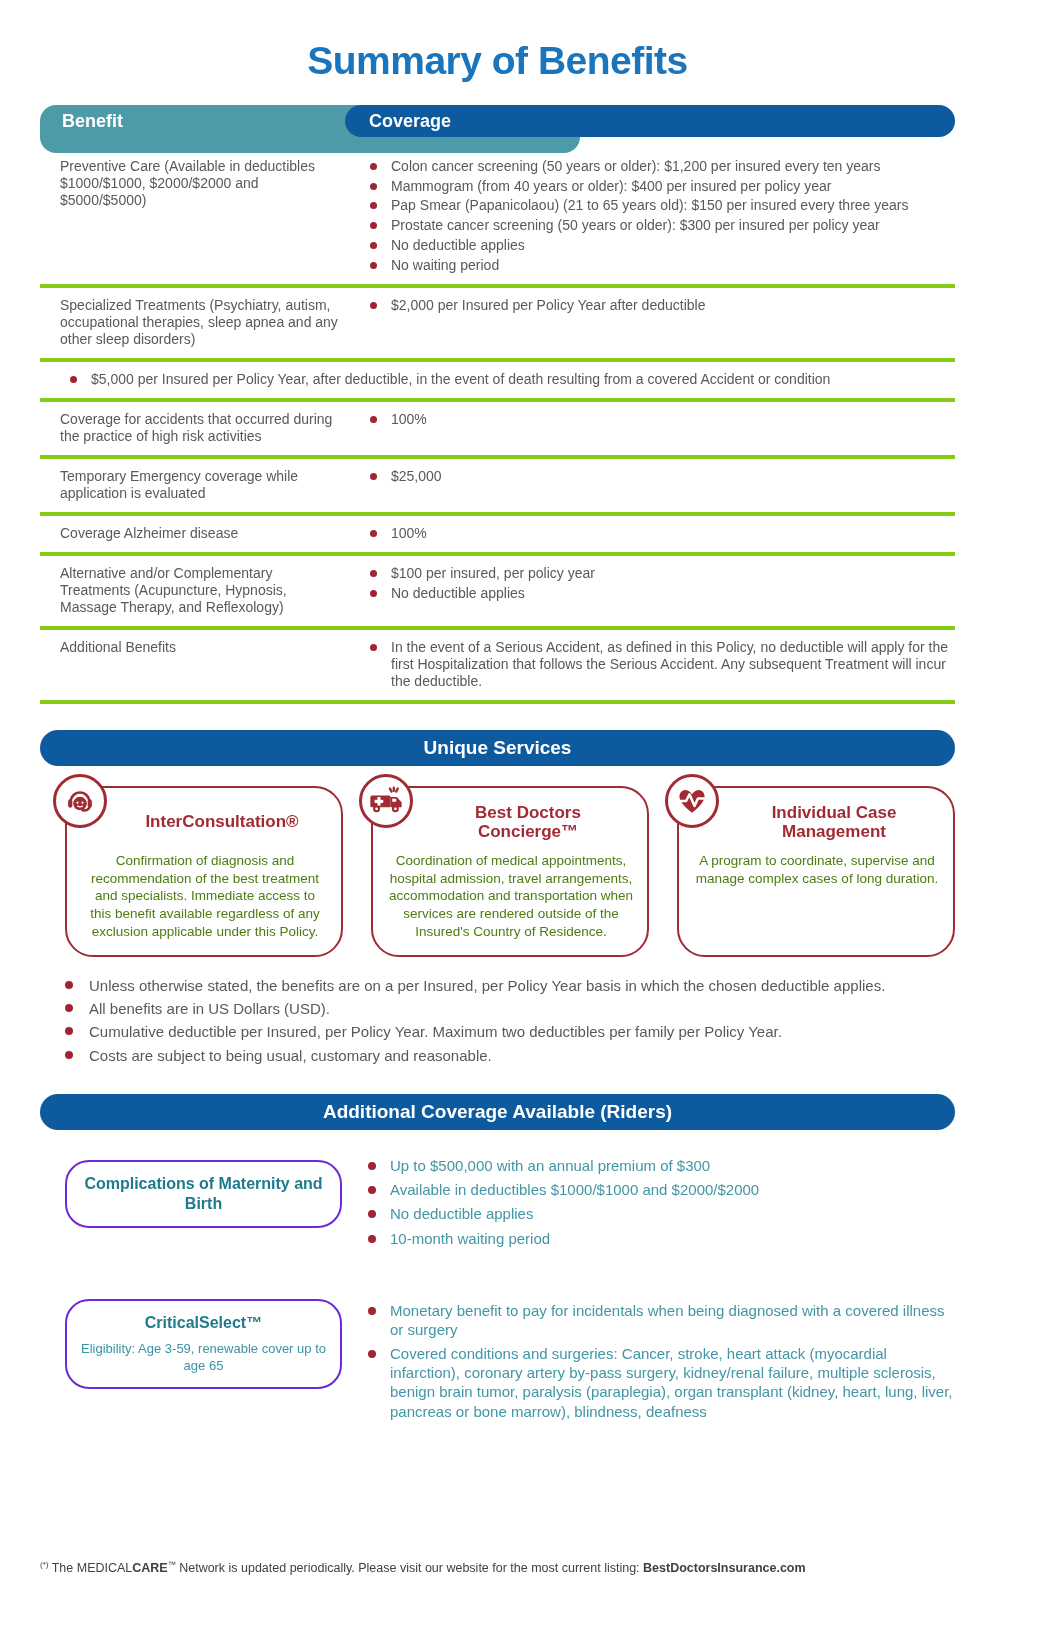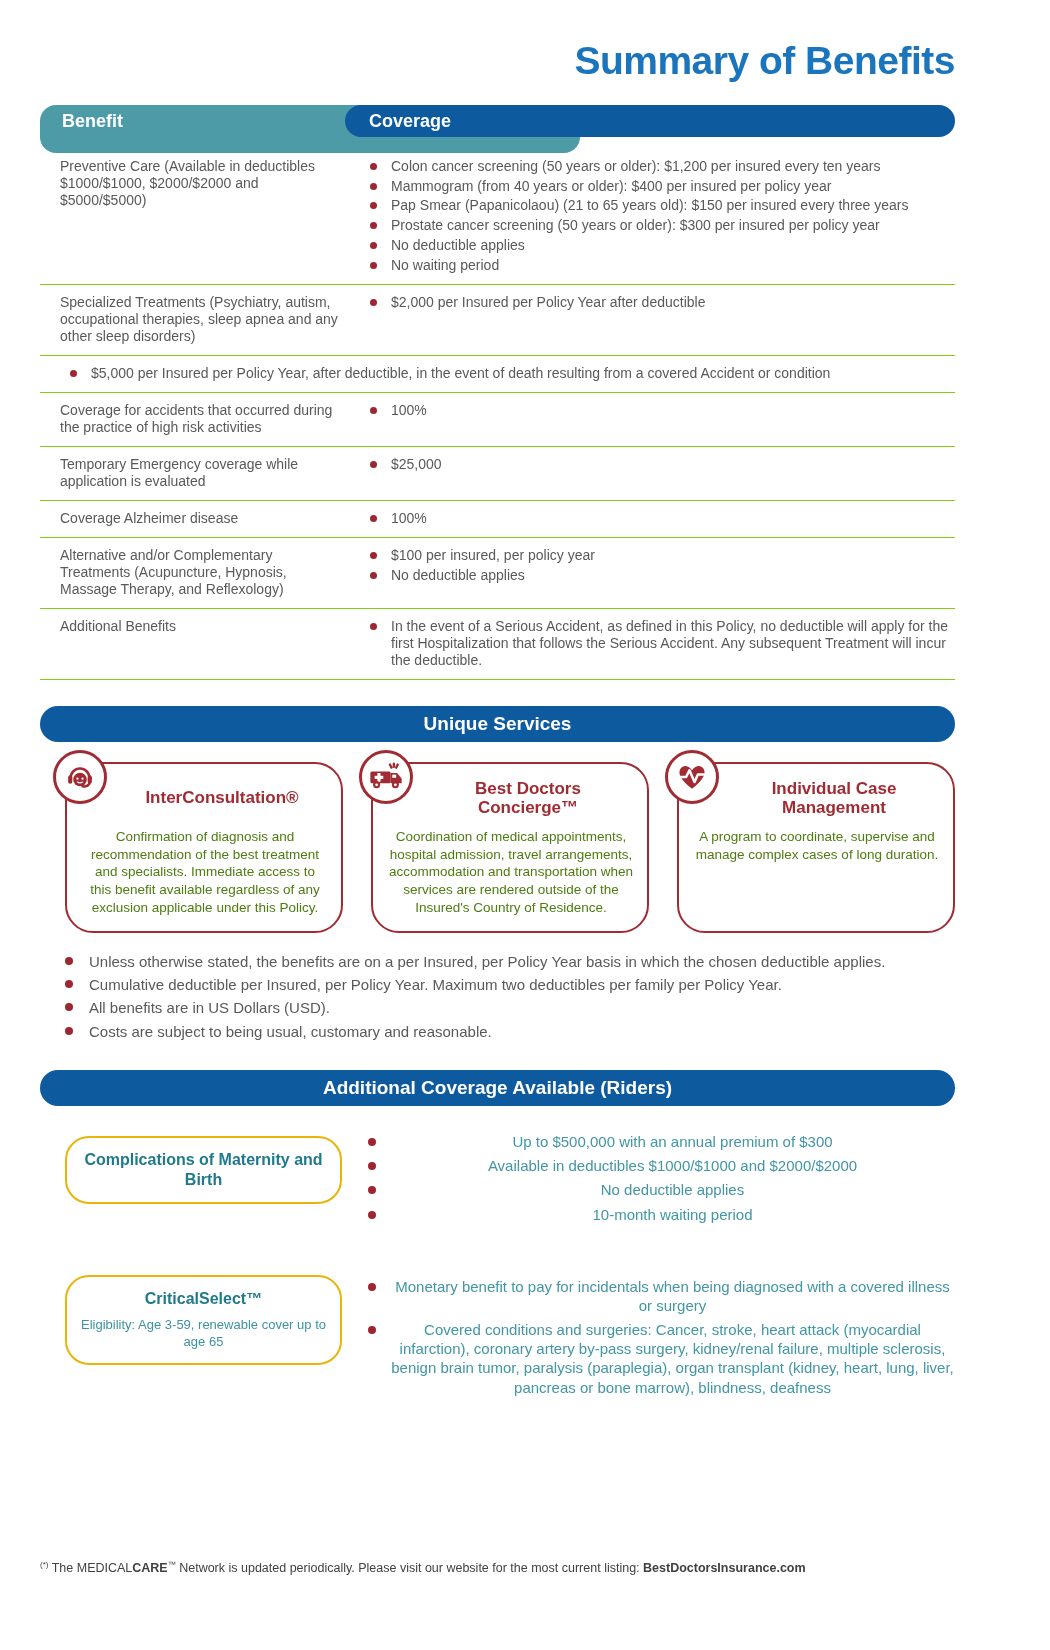--- a/index.html
+++ b/index.html
@@ -9,21 +9,21 @@
     background:#fff;
     font-family:"Liberation Sans", sans-serif;
     color:#58595B;
     overflow:hidden;
   }
   .content{position:absolute;left:40px;top:0;width:915px;}
 
   
   .title{
     margin:40px 0 22px 0;
-    text-align:right;
+    text-align:center;
     font-size:39px;line-height:1.1;
     font-weight:bold;color:#1B75BC;
     letter-spacing:-0.5px;
   }
 
   
   .thead{position:relative;height:32px;}
   .th-benefit{
     position:absolute;left:0;top:0;width:540px;height:48px;
     background:#4E9BA8;border-radius:16px;
@@ -35,21 +35,21 @@
     background:#0E5A9E;border-radius:16px;
     color:#fff;font-weight:bold;font-size:18px;line-height:32px;
     padding-left:24px;box-sizing:border-box;z-index:2;
   }
 
   
   .btable{margin-top:12px;}
   .trow{
     display:flex;align-items:flex-start;
     padding:9px 0 10px 0;
-    border-bottom:1px solid #84cc16;
+    border-bottom:4px solid #84cc16;
   }
   .tcell-benefit{
     width:300px;flex:0 0 300px;
     padding-left:20px;box-sizing:border-box;
     font-size:14px;line-height:1.22;color:#58595B;
   }
   .tcell-coverage{
     flex:1;margin:0;padding:0 4px 0 30px;list-style:none;
     font-size:14px;line-height:1.2;color:#58595B;
   }
@@ -105,33 +105,33 @@
   .know-list li::before{
     content:"";position:absolute;left:0;top:6px;
     width:8px;height:8px;border-radius:50%;background:#9E2532;
   }
 
   
   .rider-row{display:flex;align-items:flex-start;margin-top:24px;}
   .rider-row.second{margin-top:46px;}
   .rider-card{
     flex:0 0 277px;width:277px;margin-left:25px;
-    border:2px solid #eab308;border-radius:24px;
+    border:2px solid #6d28d9;border-radius:24px;
     box-sizing:border-box;text-align:center;
     padding:12px 14px;
   }
   .rider-card.r1{margin-top:6px;}
   .rider-name{font-weight:bold;font-size:16px;line-height:1.25;color:#1F7A8C;}
   .rider-sub{font-size:13px;line-height:1.3;color:#3C93A3;margin-top:8px;}
   .rider-sub:empty{display:none;margin:0;}
   .rider-bullets{
     flex:1;margin:2px 0 0 0;padding:0 0 0 26px;list-style:none;
     font-size:15px;line-height:1.28;color:#4296A5;
   }
-  .rider-bullets li{position:relative;padding-left:22px;margin-bottom:5px;text-align:center;}
+  .rider-bullets li{position:relative;padding-left:22px;margin-bottom:5px;}
   .rider-bullets li::before{
     content:"";position:absolute;left:0;top:6px;
     width:8px;height:8px;border-radius:50%;background:#9E2532;
   }
 
   
   .footnote{
     position:absolute;left:40px;bottom:75px;width:915px;
     font-size:12.5px;color:#414042;
   }
@@ -259,22 +259,22 @@
         </span>
         <div class="card-title">Individual Case Management</div>
         <div class="card-body">A program to coordinate, supervise and manage complex cases of long duration.</div>
       </div>
 
     </div>
 
 
     <ul class="know-list">
         <li>Unless otherwise stated, the benefits are on a per Insured, per Policy Year basis in which the chosen deductible applies.</li>
+        <li>All benefits are in US Dollars (USD).</li>
         <li>Cumulative deductible per Insured, per Policy Year. Maximum two deductibles per family per Policy Year.</li>
-        <li>All benefits are in US Dollars (USD).</li>
         <li>Costs are subject to being usual, customary and reasonable.</li>
       </ul>
 
     <div class="banner banner-riders">Additional Coverage Available (Riders)</div>
 
     <div class="rider-row">
       <div class="rider-card r1">
         <div class="rider-name">Complications of Maternity and Birth</div>
 
       </div>

